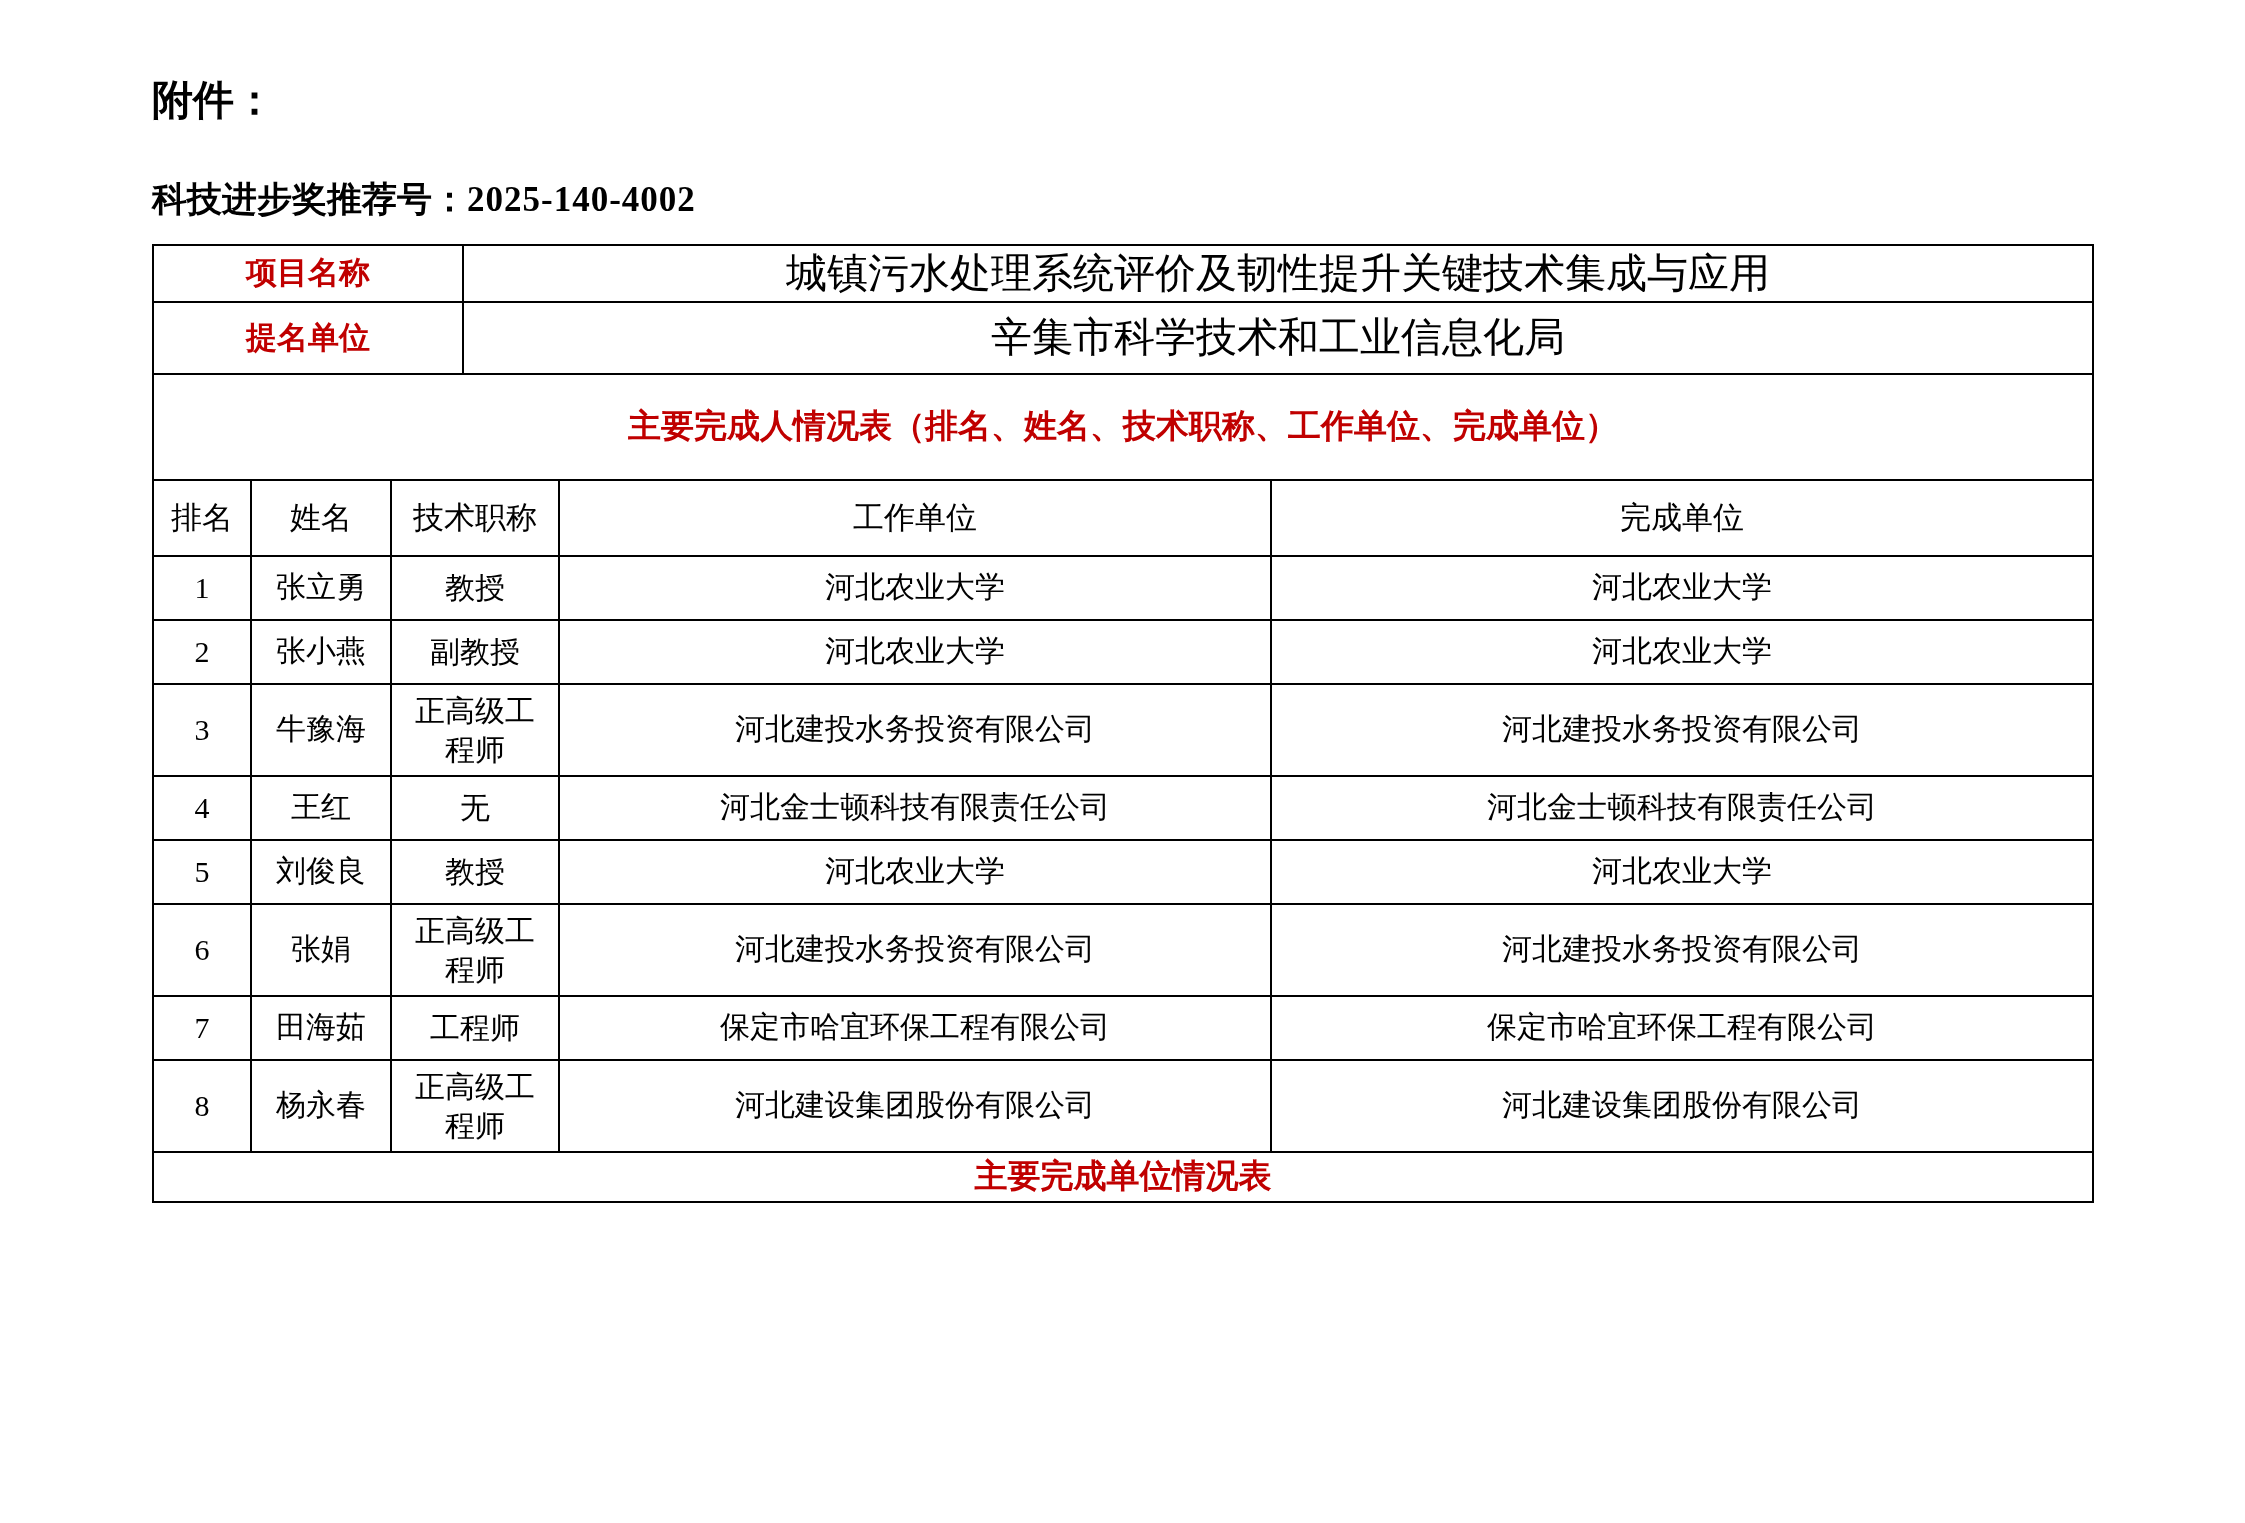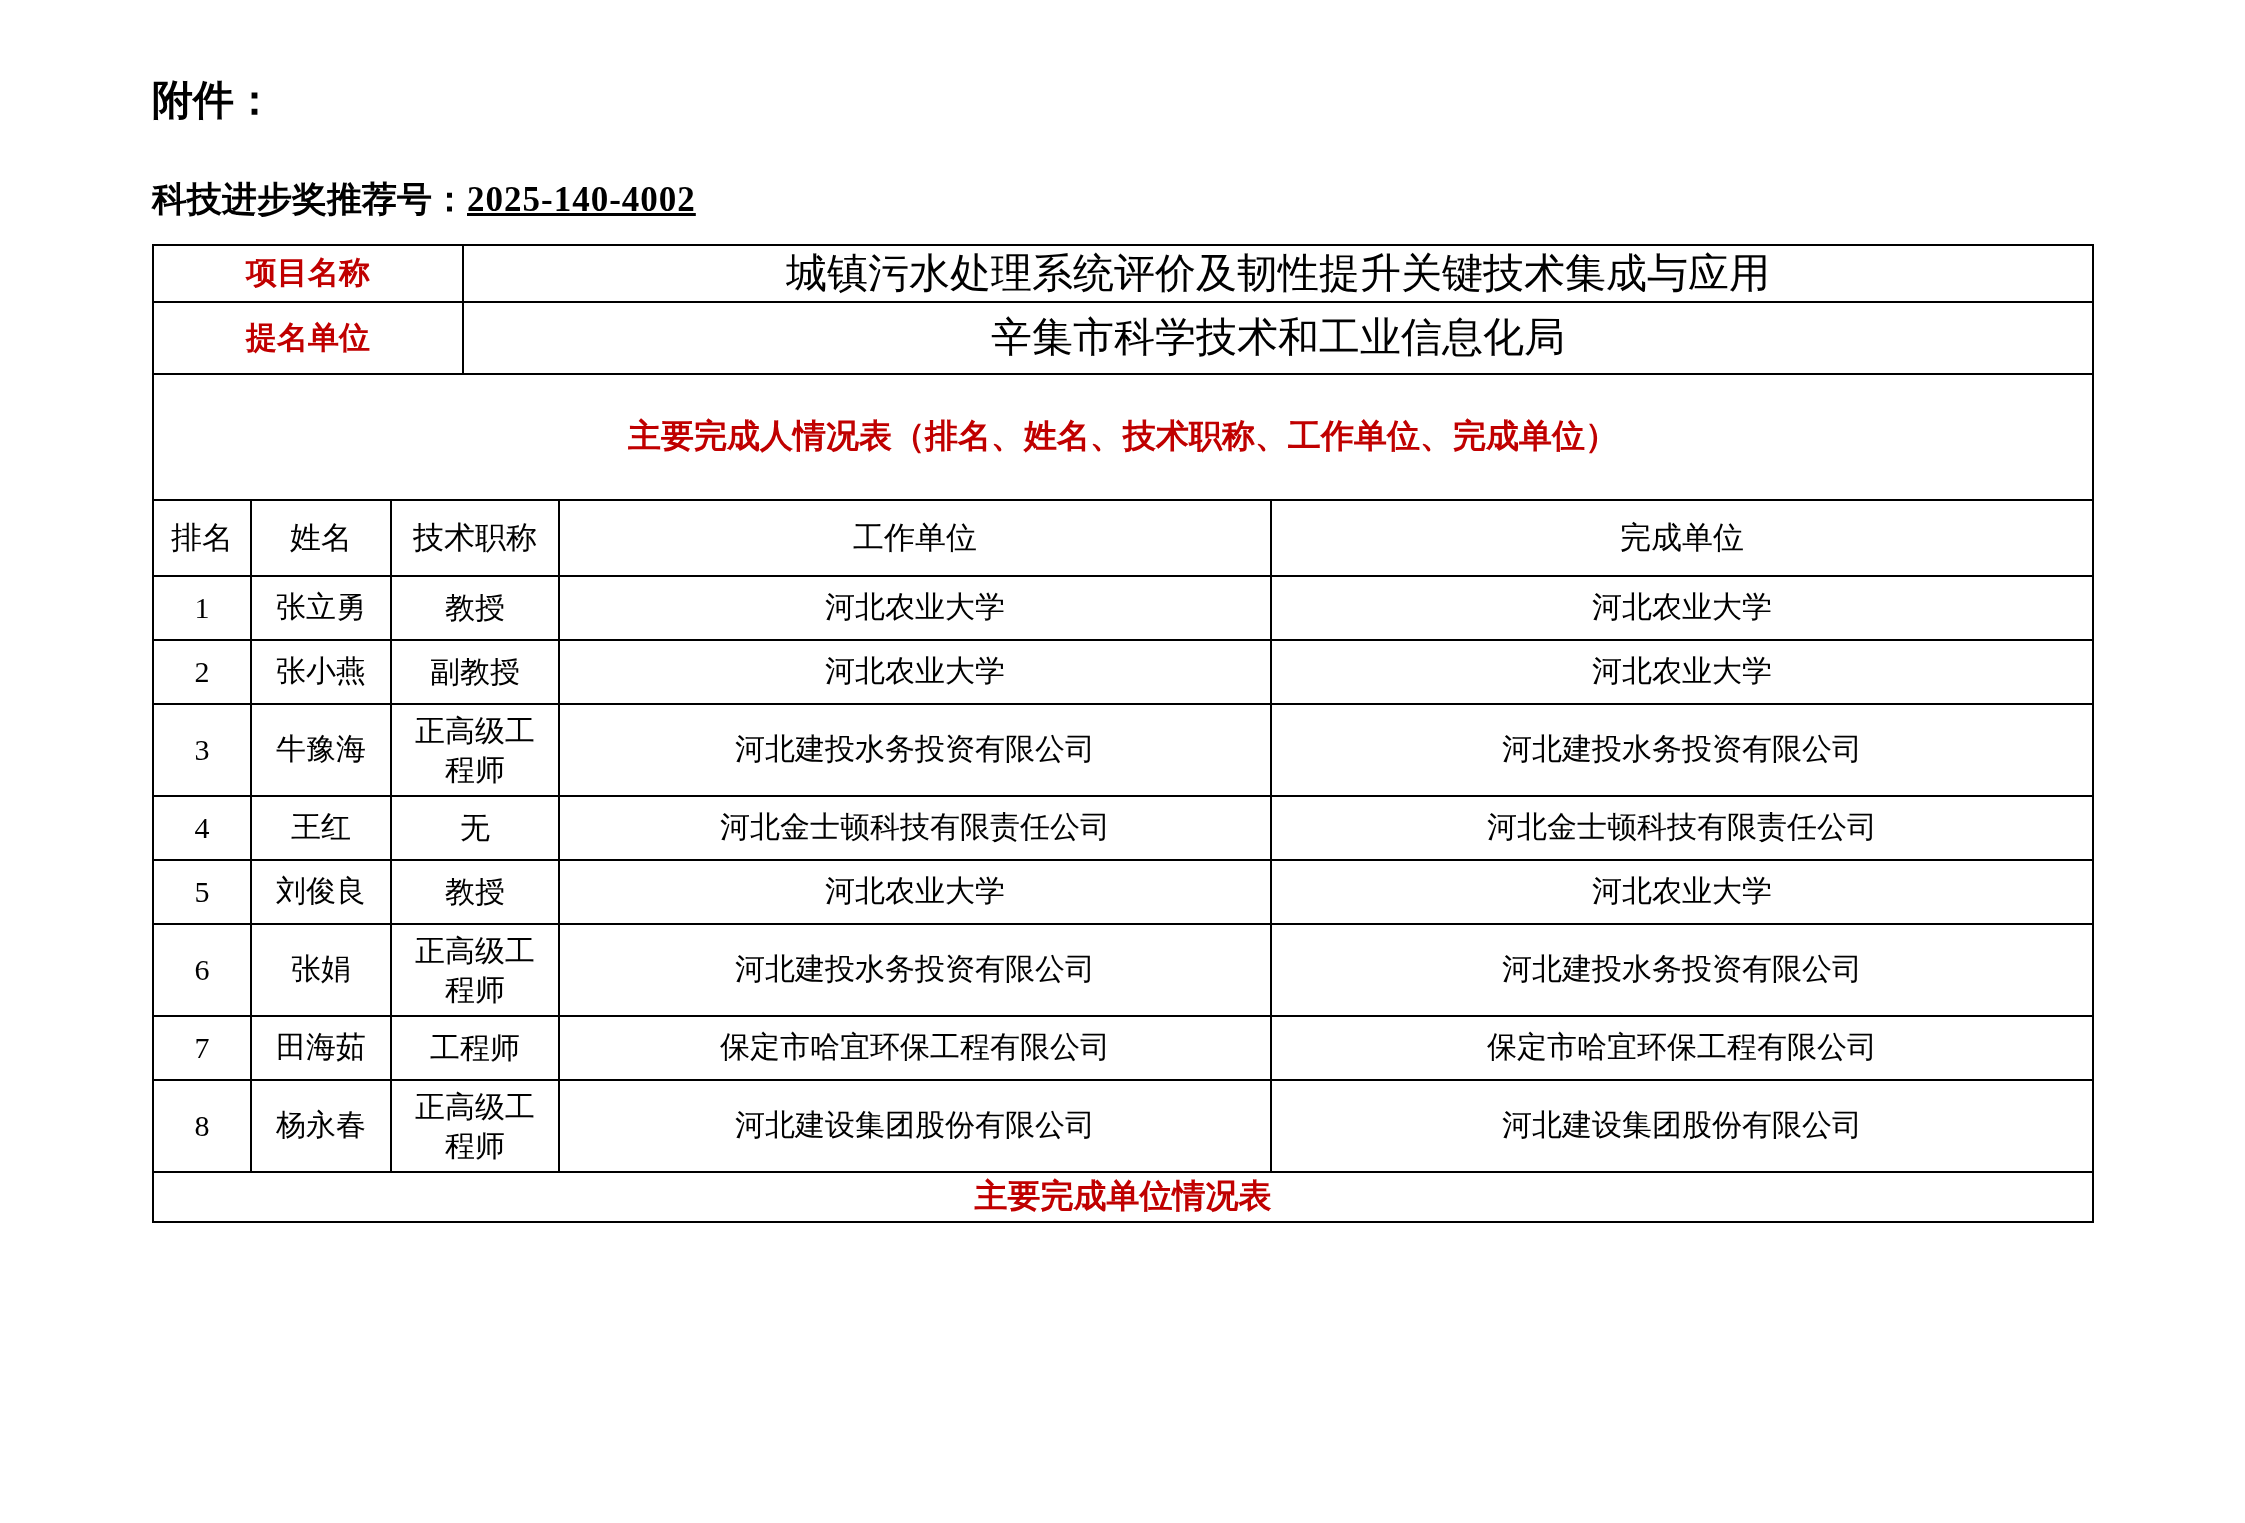--- a/index.html
+++ b/index.html
@@ -11,38 +11,38 @@
     overflow: hidden;
   }
   .doc { padding: 78px 0 0 152px; }
 
   .attachment {
     font-size: 41px; font-weight: bold; line-height: 1.1;
   }
   .rec-line {
     margin-top: 58px; font-size: 35px; font-weight: bold; line-height: 1.1;
   }
-  .rec-line .num { letter-spacing: 1px; text-decoration: underline; }
+  .rec-line .num { letter-spacing: 1px; }
 
   table {
     border-collapse: collapse; table-layout: fixed;
     width: 1940px;
   }
   td, th {
     border: 2px solid #000;
     text-align: center; vertical-align: middle;
     font-size: 30px; font-weight: normal;
     padding: 0; overflow: hidden;
   }
   .info-table { margin-top: 24px; border-radius: 31px; }
   .info-table .row-1 { height: 50px; }
   .info-table .row-2 { height: 72px; }
   .info-table .lbl { font-weight: bold; color: #C00000; font-size: 31px; }
   .info-table .val { font-weight: normal; font-size: 41px; }
-  .title-row { height: 126px; }
+  .title-row { height: 106px; }
   .red-title {
     color: #C00000; font-weight: bold; font-size: 33px;
   }
 
   .person-table { margin-top: -2px; }
   .person-table tr.head { height: 76px; }
   .person-table tr.head th { font-weight: normal; font-size: 31px; border-radius: 10px; }
   .person-table tr.r-single { height: 64px; }
   .person-table tr.r-double { height: 92px; }
   .person-table td.job { padding: 0 18px; line-height: 1.3; margin-left: 8px; }

